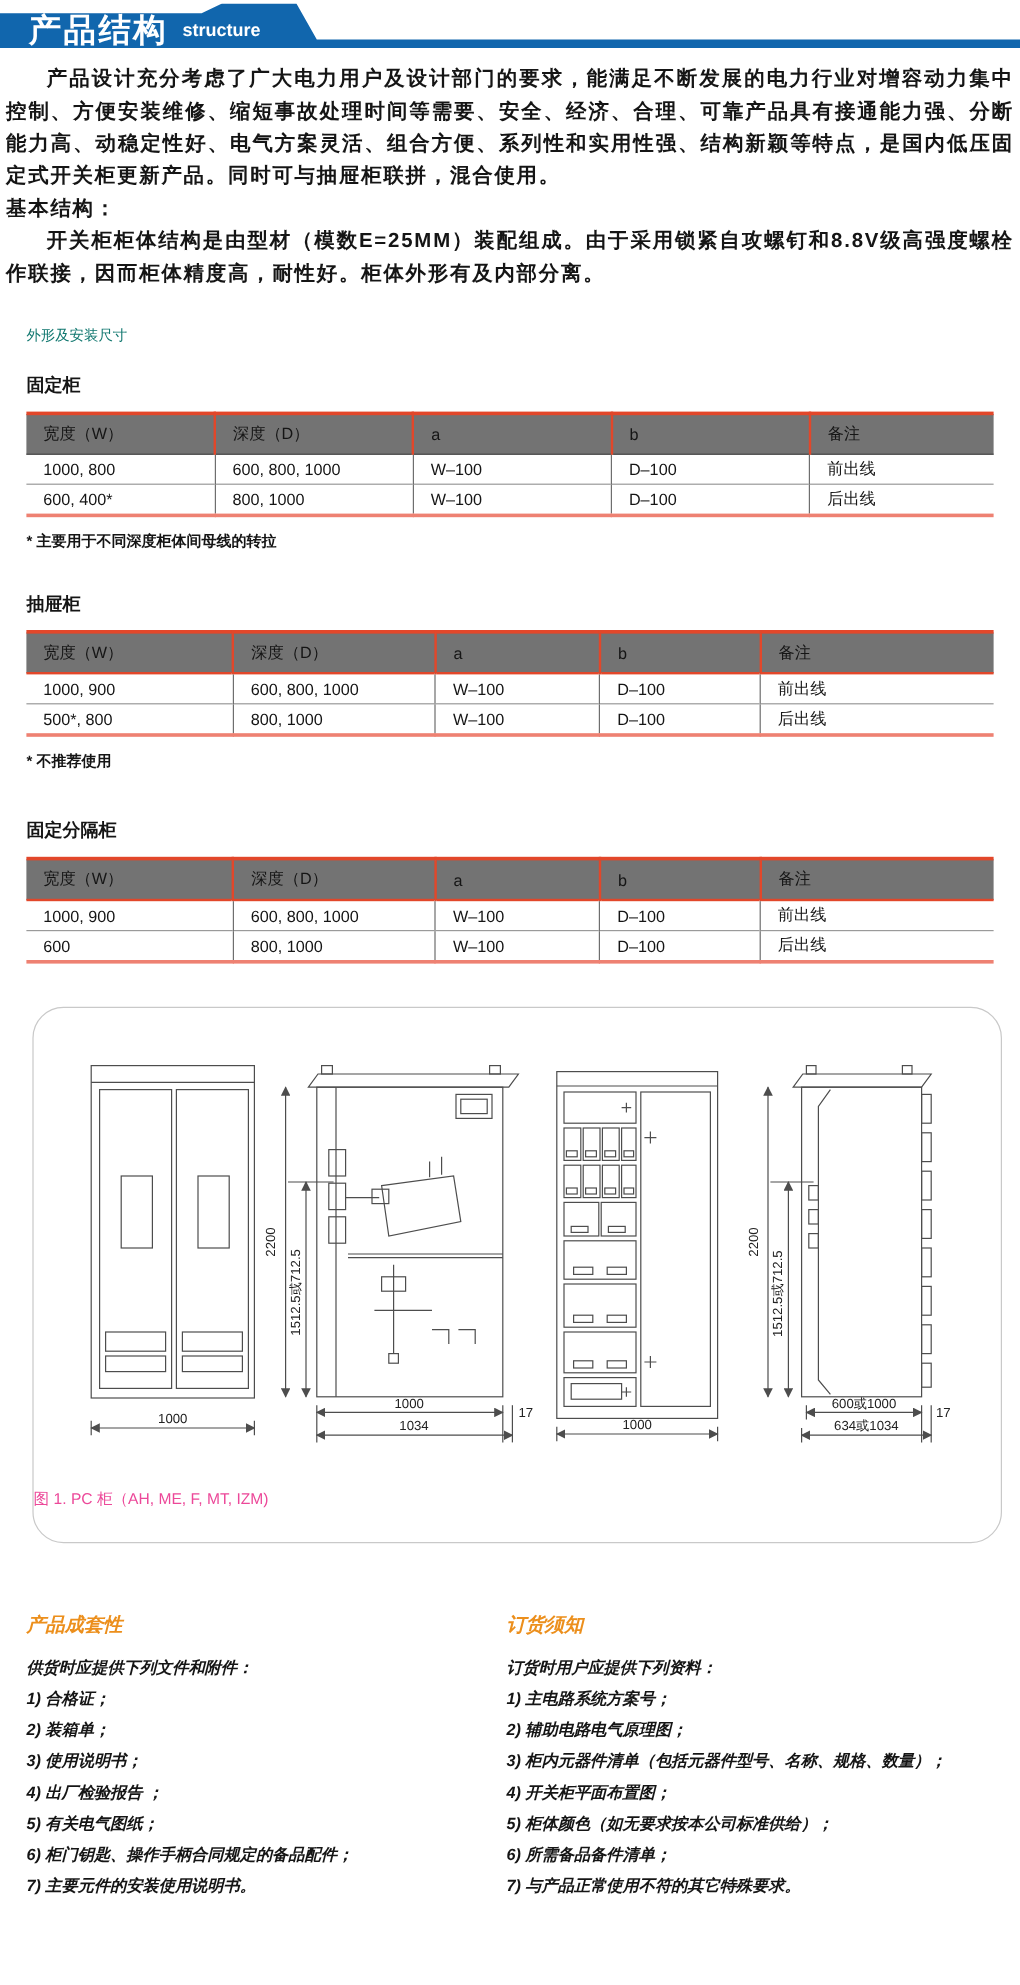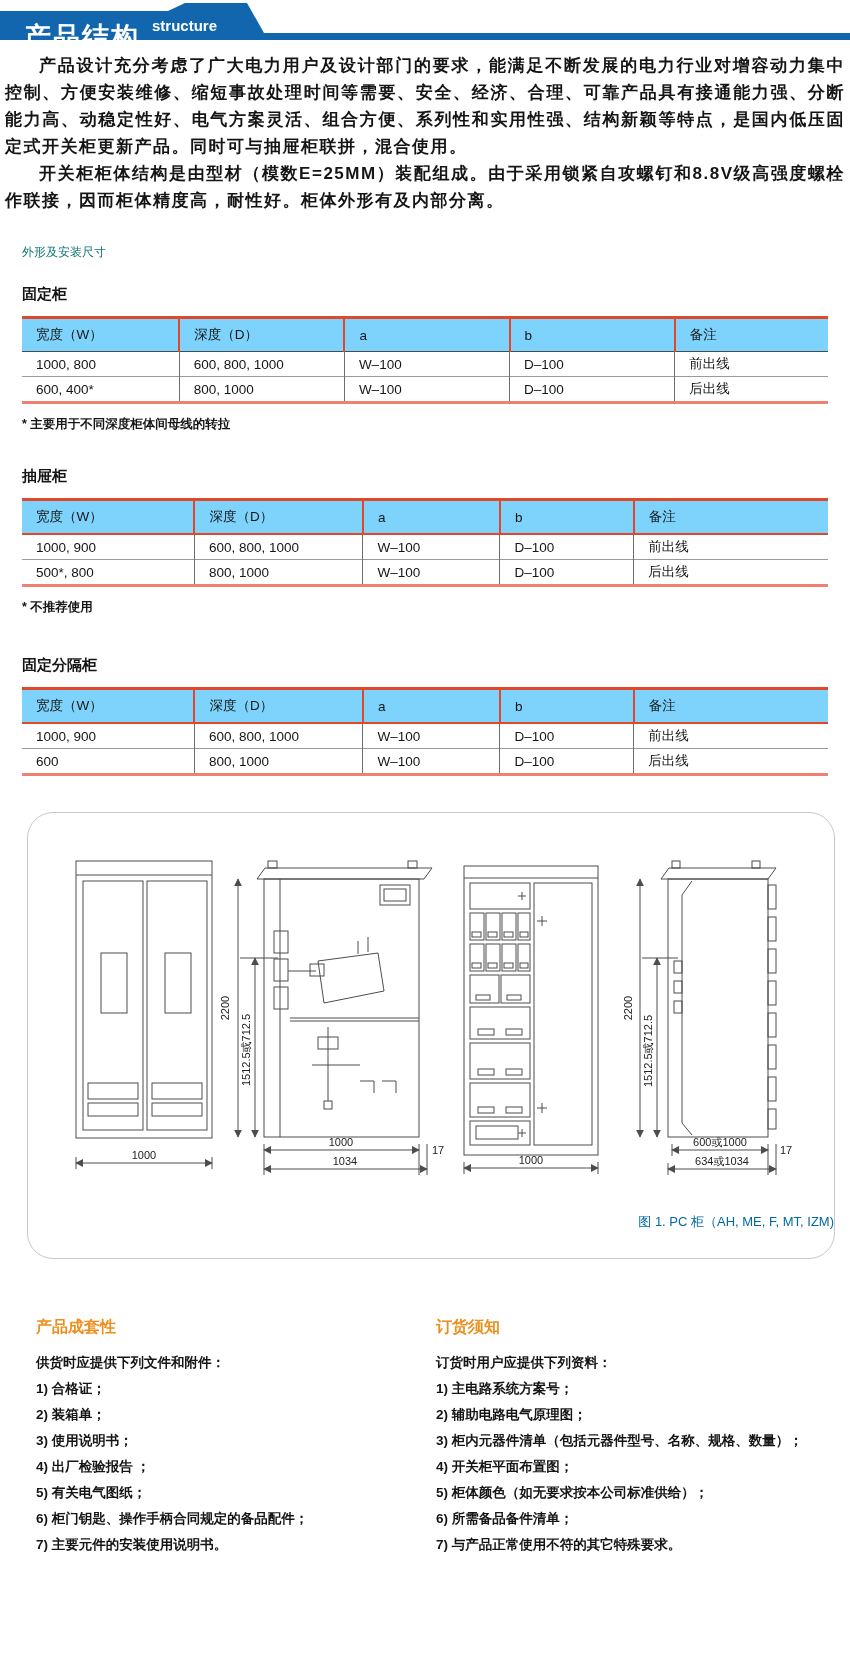--- a/index.html
+++ b/index.html
@@ -7,66 +7,67 @@
     width:850px;height:1654px;
     font-family:"Liberation Sans","DejaVu Sans",sans-serif;
     color:#151515;position:relative;overflow:hidden;
   }
   
   .banner{position:relative;height:44px;}
   .banner-bg{
     position:absolute;left:0;top:0;width:850px;height:44px;background:#1166ad;
     clip-path:polygon(0 11px,168px 11px,185px 3px,247px 3px,264px 33px,850px 33px,850px 40px,0 40px);
   }
-  .banner-title{position:absolute;left:24px;top:7px;font-size:27px;font-weight:bold;color:#fff;letter-spacing:2px;margin-top:12px;}
+  .banner-title{position:absolute;left:24px;top:7px;font-size:27px;font-weight:bold;color:#fff;letter-spacing:2px;}
   .banner-sub{position:absolute;left:152px;top:17px;font-size:15px;font-weight:bold;color:#fff;text-align:right;}
   
   .intro{margin:8px 5px 0 5px;font-size:17px;font-weight:bold;line-height:27px;
          text-align:justify;letter-spacing:1.5px;}
   .intro p{margin:0;}
   .indent{text-indent:2em;}
   
   .section{margin:0 22px;}
   .h-orange{color:#0f766e;font-size:12px;font-weight:normal;margin:30px 0 0 0;}
   .tbl-title{font-size:15px;font-weight:bold;margin:24px 0 12px 0;}
   table.dim{width:806px;border-collapse:collapse;border-top:3px solid #e2472a;border-bottom:3px solid #ee8172;}
-  table.dim thead tr{background:#7dd3fc;}
+  table.dim thead tr{background:#737373;}
   table.dim th{font-weight:normal;text-align:left;font-size:13.5px;padding:7px 14px;border-left:2px solid #e2472a;}
   table.dim th:first-child{border-left:none;}
   table.dim td{font-size:13.5px;padding:3px 14px;border-left:1px solid #6e6e6e;border-top:1px solid #9a9a9a;}
   table.dim td:first-child{border-left:none;}
   table.dim.t-dark tbody tr:first-child td{border-top:1px solid #4a4a4a;}
   table.dim.t-red tbody tr:first-child td{border-top:2px solid #e2472a;}
   .tbl-note{font-size:12.5px;font-weight:bold;margin:12px 0 0 0;}
   
   .fig-panel{margin:36px 0 0 27px;width:808px;height:447px;border:1px solid #c9c9c9;border-radius:26px;box-sizing:border-box;}
   .fig-panel svg{display:block;}
-  .fig-caption{text-align:right;font-size:13px;color:#0369a1;margin-top:0;}
+  .fig-caption{text-align:left;font-size:13px;color:#ec4899;margin-top:0;}
   .draw{stroke:#4d4d4d;stroke-width:1;fill:none;}
   .dimln{stroke:#4d4d4d;stroke-width:1;fill:none;}
   .dimtx{font-size:11px;fill:#222;stroke:none;}
   
-  .bottom{display:flex;margin:58px 22px 0 36px;}
+  .bottom{display:flex;margin:58px 22px 0 22px;font-style:italic;}
   .bcol-left{width:400px;flex:0 0 400px;}
   .bcol-right{flex:1;}
   .bcol-h{color:#ec8f1c;font-size:16px;font-weight:bold;margin:0 0 12px 0;}
   .bcol-intro{font-size:13.5px;font-weight:bold;line-height:26px;margin:0;}
   .bcol-item{font-size:13.5px;font-weight:bold;line-height:26px;}
 </style>
 </head>
 <body>
 
 <div class="banner">
   <div class="banner-bg"></div>
   <div class="banner-title">产品结构</div>
   <div class="banner-sub">structure</div>
 </div>
 
 <div class="intro">
   <p class="indent">产品设计充分考虑了广大电力用户及设计部门的要求，能满足不断发展的电力行业对增容动力集中控制、方便安装维修、缩短事故处理时间等需要、安全、经济、合理、可靠产品具有接通能力强、分断能力高、动稳定性好、电气方案灵活、组合方便、系列性和实用性强、结构新颖等特点，是国内低压固定式开关柜更新产品。同时可与抽屉柜联拼，混合使用。</p>
+  <p>基本结构：</p>
   <p class="indent">开关柜柜体结构是由型材（模数E=25MM）装配组成。由于采用锁紧自攻螺钉和8.8V级高强度螺栓作联接，因而柜体精度高，耐性好。柜体外形有及内部分离。</p>
 </div>
 
 <div class="section">
   <div class="h-orange">外形及安装尺寸</div>
 
   <div class="tbl-title">固定柜</div>
   <table class="dim t-dark">
     <colgroup>
         <col style="width:19.5%">

